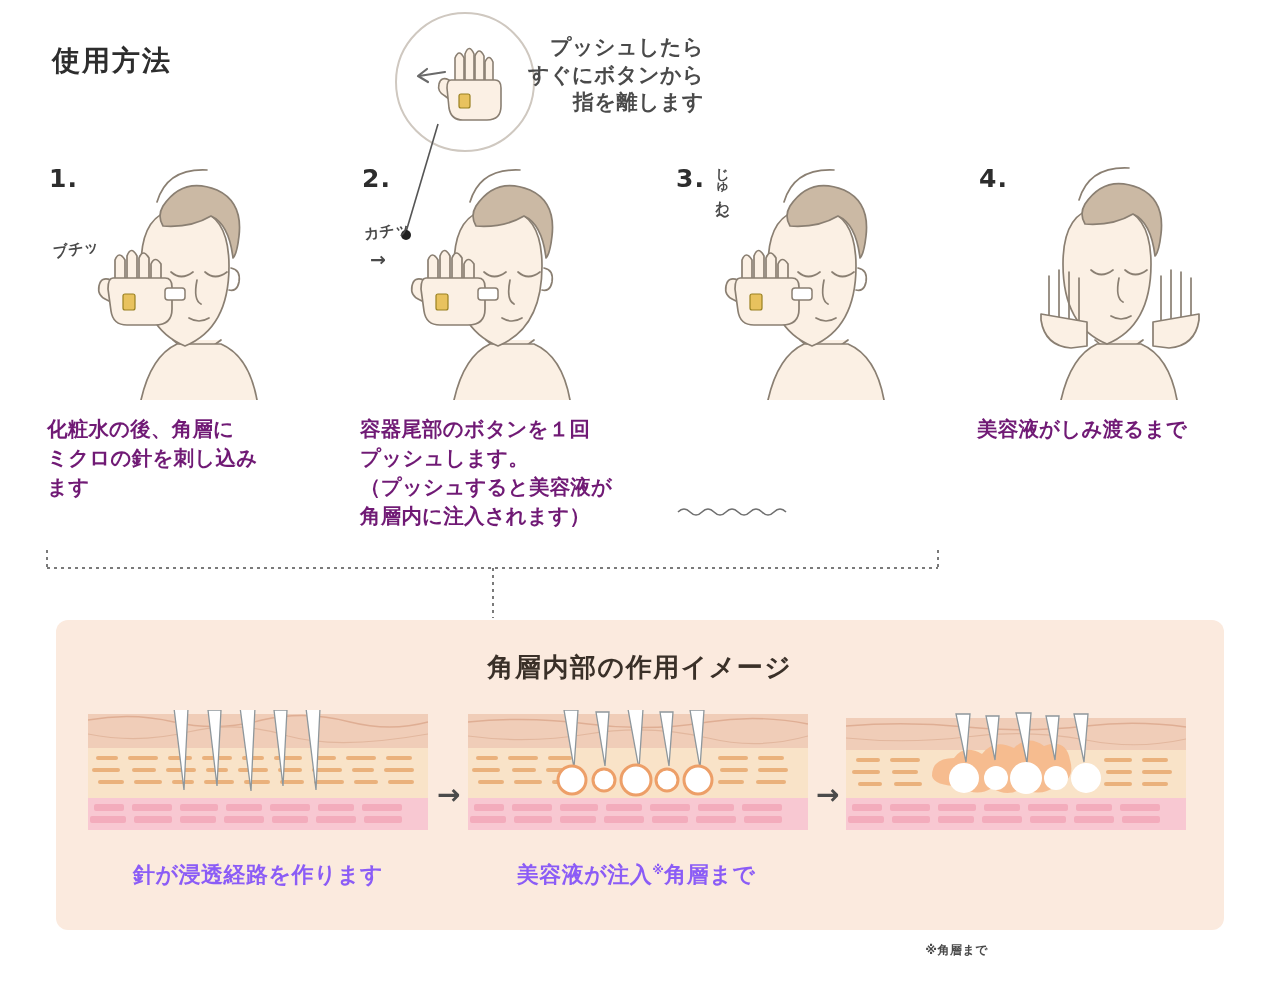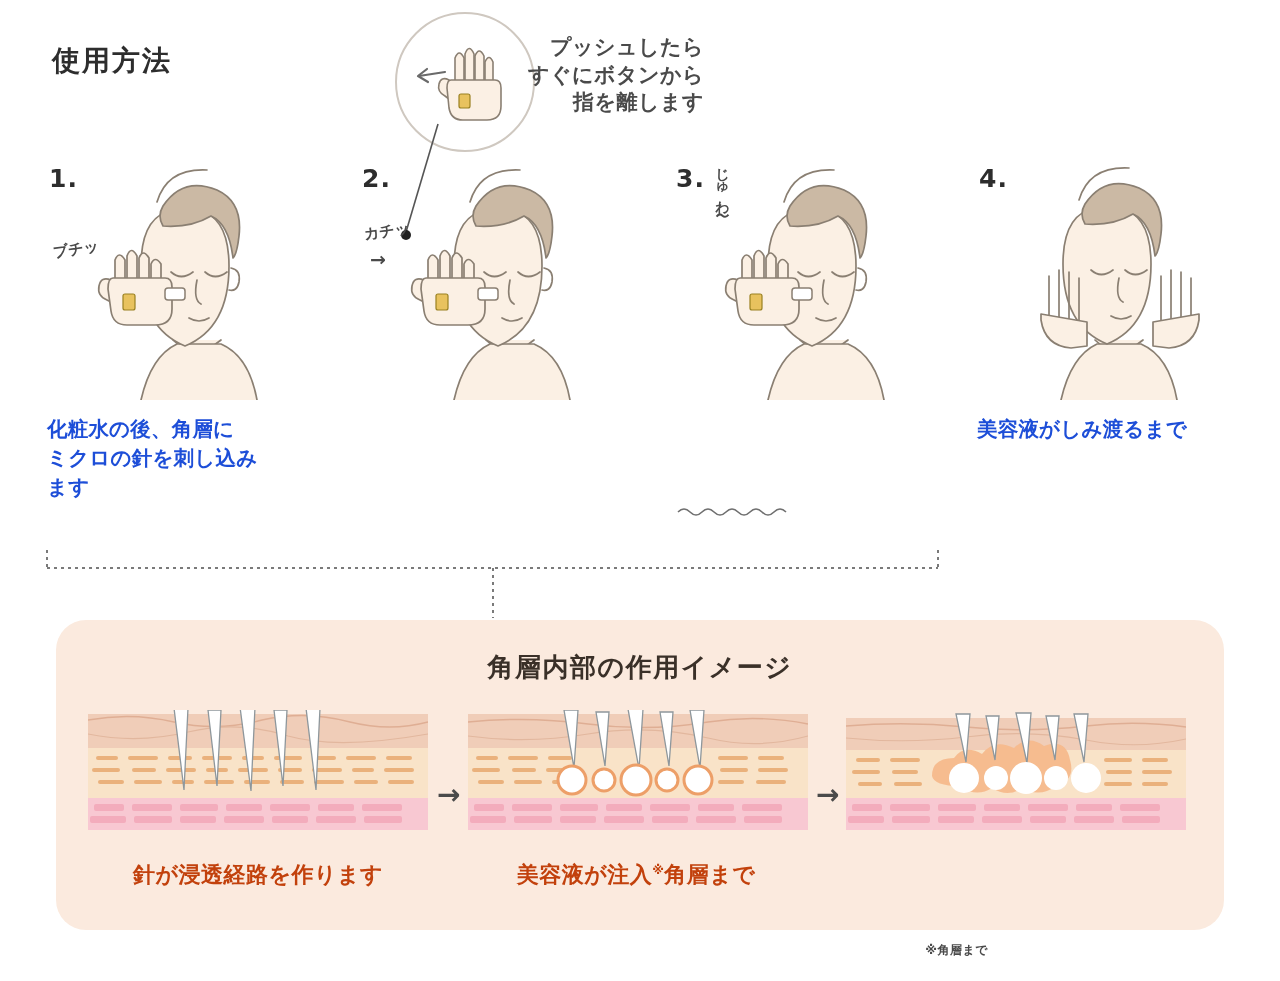--- a/index.html
+++ b/index.html
@@ -56,52 +56,52 @@
   .sfx-3{
     left:42px;top:8px;
     writing-mode:vertical-rl;text-orientation:upright;
     transform:rotate(0deg);font-size:14px;letter-spacing:0px;
   }
 
   .figure{position:absolute;left:0;top:0;width:300px;height:250px;}
 
   .caption{
     position:absolute;left:2px;top:265px;width:296px;
-    font-size:20.5px;line-height:1.42;font-weight:bold;color:#1d4ed8;
+    font-size:20.5px;line-height:1.42;font-weight:bold;color:#701a75;
     letter-spacing:0.2px;white-space:pre-line;
   }
   .wavy-underline{
     position:absolute;left:4px;top:356px;width:130px;height:10px;
   }
 
   
   .bracket{position:absolute;left:45px;top:548px;width:895px;height:72px;}
 
   
   .panel{
     position:absolute;left:56px;top:620px;width:1168px;height:310px;
-    background:#fbeade;border-radius:30px;
+    background:#fbeade;border-radius:12px;
   }
   .panel-title{
     position:absolute;left:0;top:30px;width:100%;text-align:center;
     font-size:26px;font-weight:bold;color:#3a3028;letter-spacing:1.5px;
   }
   .skin-row{position:absolute;left:0;top:80px;width:100%;height:160px;}
   .skin-cell{position:absolute;top:0;width:340px;height:130px;}
   .skin-1{left:32px;}
   .skin-2{left:412px;}
   .skin-3{left:790px;}
   .row-arrow{
     position:absolute;top:78px;font-size:28px;color:#4a4a4a;font-weight:bold;
   }
   .row-arrow-1{left:381px;}
   .row-arrow-2{left:760px;}
   .skin-caption{
     position:absolute;top:240px;width:360px;text-align:center;
-    font-size:22px;font-weight:bold;color:#c2410c;letter-spacing:0.5px;
+    font-size:22px;font-weight:bold;color:#8b5cf6;letter-spacing:0.5px;
   }
   .sc-1{left:22px;}
   .sc-2{left:400px;}
   .sc-3{left:772px;}
   .sup-mark{font-size:12px;vertical-align:super;font-weight:bold;}
 
   .footnote{
     position:absolute;right:24px;top:942px;
     font-size:12px;font-weight:bold;color:#4a4a4a;letter-spacing:0.5px;
   }
@@ -200,20 +200,24 @@
         <path d="M70 110 q4 -10 10 0 l0 24 l-10 0 z"></path>
         <path d="M82 106 q4 -11 10 0 l0 28 l-10 0 z"></path>
         <path d="M94 108 q4 -10 10 0 l0 26 l-10 0 z"></path>
         <path d="M106 114 q4 -9 10 0 l0 20 l-10 0 z"></path>
         <path d="M66 130 q-10 -4 -12 6 q-2 10 8 14 l8 4 z"></path>
         <path d="M68 128 l52 0 q7 0 7 9 l0 22 q0 16 -17 16 l-28 0 q-14 0 -16 -14 l-3 -22 q0 -11 5 -11 z"></path>
       </g>
       <rect x="78" y="144" width="12" height="16" rx="2" fill="#e8c25e" stroke="#9a8020" stroke-width="1.2"></rect>
       <rect x="120" y="138" width="20" height="12" rx="3" fill="#fff" stroke="#8a7f72" stroke-width="1.5"></rect>
     </svg>
+    <div class="caption">容器尾部のボタンを１回
+プッシュします。
+（プッシュすると美容液が
+角層内に注入されます）</div>
   </div>
 
   <div class="step step-3">
     <div class="step-num">3.</div>
     <div class="sfx sfx-3">じゅわ〜</div>
     <svg class="figure" viewBox="0 0 300 250">
       <g stroke="#8a7f72" stroke-width="1.7" fill="none" stroke-linecap="round" stroke-linejoin="round">
         <path d="M128 190 q22 22 48 0" fill="#fbf0e4"></path>
         <path d="M96 250 q10 -44 36 -56 l44 0 q28 12 36 56" fill="#fbf0e4"></path>
         <path d="M128 60 q-32 6 -32 56 q0 62 44 80 q44 -18 44 -80 q0 -50 -32 -56 z" fill="#fbf0e4"></path>

